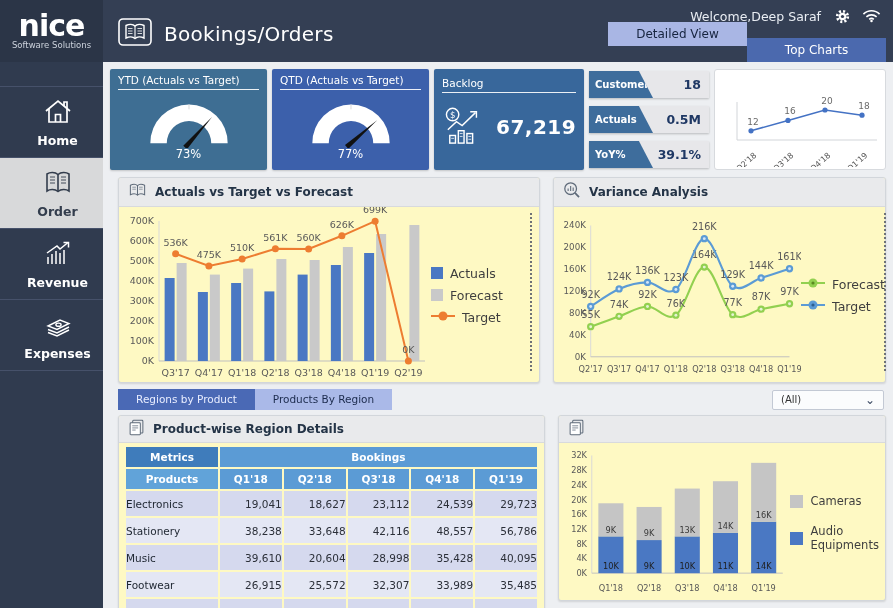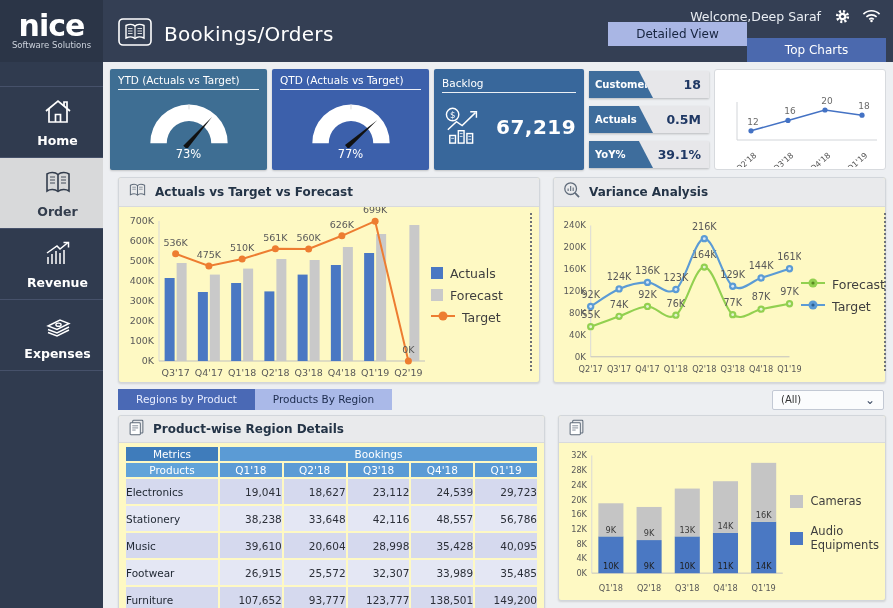--- a/index.html
+++ b/index.html
@@ -77,21 +77,21 @@
   .spacer{flex:1;}
   .dropdown{width:112px;height:20px;background:#fbfcfd;border:1px solid #c3c9d4;border-radius:2px;
     display:flex;align-items:center;padding:0 8px;box-sizing:border-box;font-size:10px;color:#333;cursor:pointer;margin-right:2px;}
   .dd-chevron{margin-left:auto;color:#3c4a63;font-size:12px;line-height:10px;}
 
   .row4{display:flex;gap:5px;margin-top:5px;align-items:flex-start;}
   .panel-c{width:427px;height:215px;}
   .panel-d{flex:1;height:186px;}
 
   table.region{border-collapse:separate;border-spacing:2px;margin:2px 5px;width:calc(100% - 10px);table-layout:fixed;}
-  table.region th{font-size:10.5px;font-weight:normal;color:#fff;height:14px;padding:0;}
+  table.region th{font-size:10.5px;font-weight:bold;color:#fff;height:20px;padding:0;}
   th.corner{background:#3f7cbb;font-weight:bold;width:92px;}
   th.group{background:#5b9bd5;}
   th.rowdim{background:#61a3d9;}
   th.qcol{background:#5b9bd5;}
   table.region td{height:25px;font-size:10.5px;padding:0;}
   td.rowlabel{text-align:left;padding-left:6px;color:#1d2530;}
   td.val{text-align:right;padding-right:8px;color:#2b2f38;}
   tbody tr:nth-child(odd) td{background:#d5d9ee;}
   tbody tr:nth-child(even) td{background:#e4e7f4;}
 

